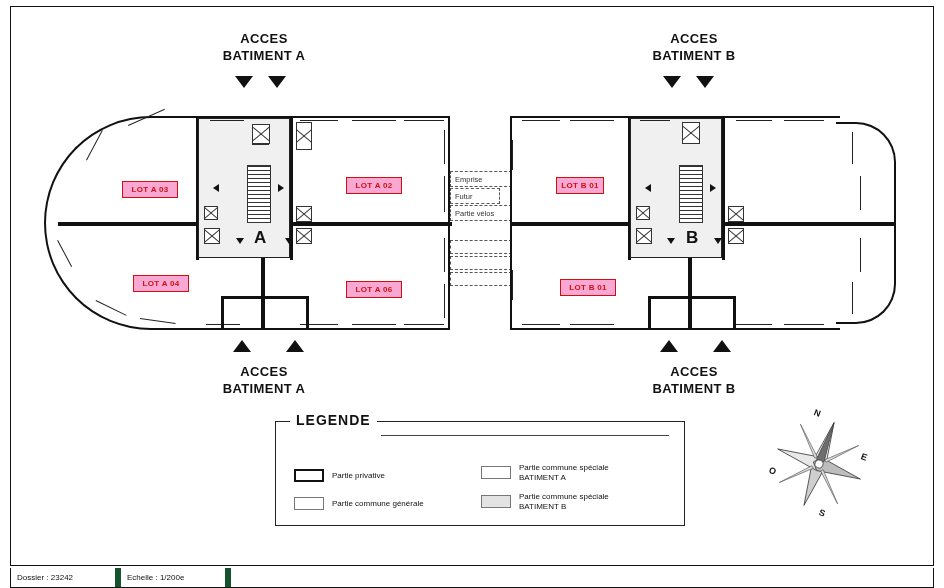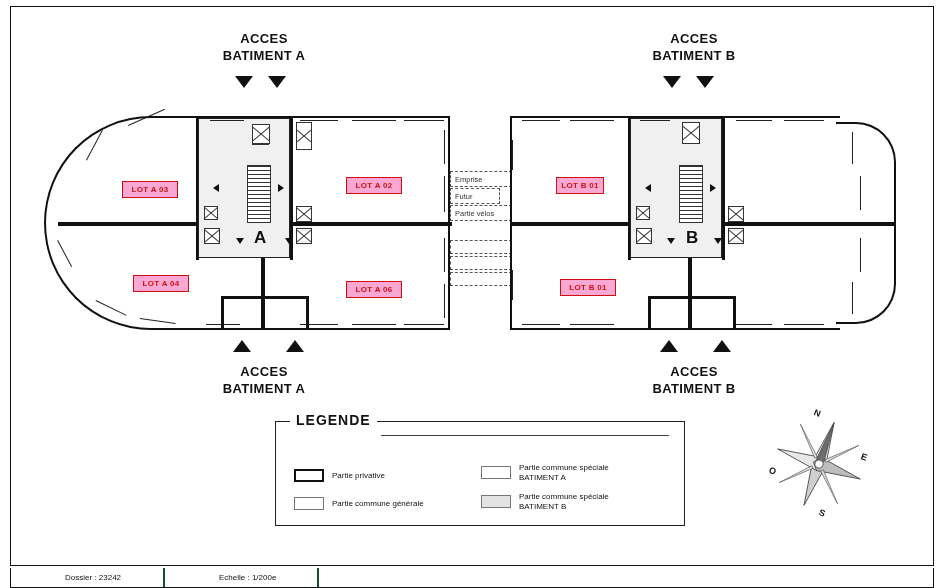--- a/index.html
+++ b/index.html
@@ -42,21 +42,21 @@
   .legend{position:absolute;left:275px;top:421px;width:410px;height:105px;border:1px solid #222;background:#fff;box-sizing:border-box;}
   .legend-title{position:absolute;left:14px;top:-10px;background:#fff;padding:0 6px;font-size:14px;font-weight:bold;letter-spacing:1px;color:#111;}
   .legend-rule{position:absolute;left:105px;top:13px;width:288px;height:1px;background:#444;}
   .lg-sw{position:absolute;width:30px;height:13px;box-sizing:border-box;}
   .lg-tx{position:absolute;font-size:8px;color:#111;line-height:10px;}
 
   .compass{position:absolute;left:765px;top:408px;width:108px;height:112px;}
   .cmp-letter{position:absolute;font-size:9px;font-weight:bold;color:#111;}
 
   .footer{position:absolute;left:10px;top:568px;width:924px;height:20px;border:1px solid #111;border-top:none;box-sizing:border-box;display:flex;align-items:center;font-size:8px;color:#111;}
-  .footer .cell{padding:0 6px;border-right:2px solid #14532d;height:100%;display:flex;align-items:center;margin-left:48px;}
+  .footer .cell{padding:0 6px;border-right:6px solid #14532d;height:100%;display:flex;align-items:center;}
 
   .curveL{position:absolute;border:2px solid #111;box-sizing:border-box;background:#fff;}
   .curveR{position:absolute;border:2px solid #111;box-sizing:border-box;background:#fff;}
 
   .tick{position:absolute;background:#222;}
 </style>
 </head>
 <body>
 
 <div id="stage">

